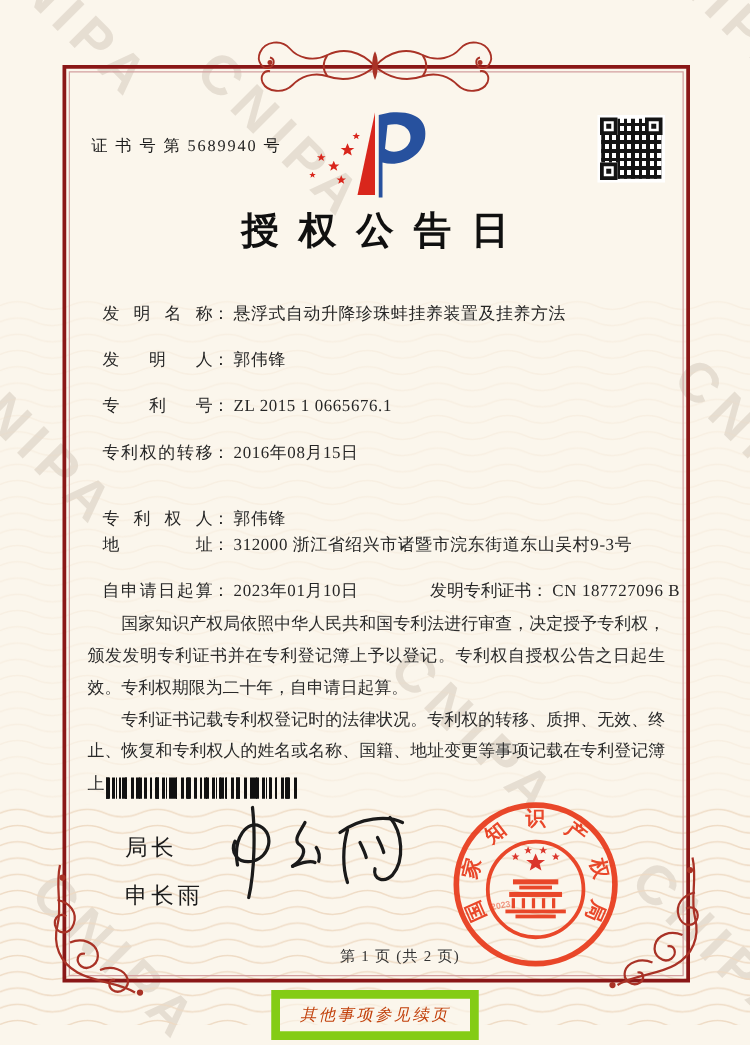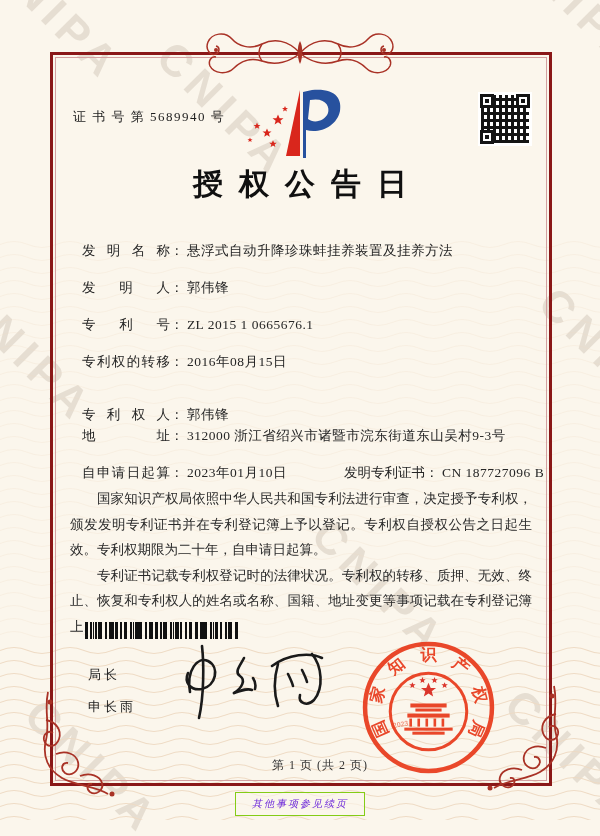--- a/index.html
+++ b/index.html
@@ -46,36 +46,36 @@
   .paras { position:absolute; left:70px; top:486px; width:462px; z-index:2;
            font-size:13.5px; line-height:25.5px; text-align:justify; color:#2a2a2a;
            font-family:"Liberation Serif", serif; }
   .paras p { text-indent:2em; }
 
   .barcode { position:absolute; left:85px; top:622px; width:155px; height:17px; z-index:2;
       background-image:repeating-linear-gradient(90deg,#101010 0 2px,transparent 2px 5px),
                        repeating-linear-gradient(90deg,#101010 0 1px,transparent 1px 8px),
                        repeating-linear-gradient(90deg,#101010 0 3px,transparent 3px 13px); }
 
-  .sig-block { position:absolute; left:88px; top:666px; z-index:2; font-size:13px; letter-spacing:3px;
+  .sig-block { position:absolute; left:100px; top:666px; z-index:2; font-size:18px; letter-spacing:3px;
                font-family:"Liberation Sans", sans-serif; color:#1c1c1c; }
   .sig-block div { margin-bottom:14px; }
   .signature { position:absolute; left:160px; top:640px; z-index:2; }
 
   .seal { position:absolute; left:356px; top:635px; z-index:3; }
   .seal text { font-family:"Liberation Sans", sans-serif; font-weight:bold; }
 
   .flourish-top { position:absolute; left:198px; top:28px; z-index:2; }
   .corner-bl { position:absolute; left:34px; top:690px; z-index:2; }
   .corner-br { position:absolute; left:480px; top:684px; z-index:2; transform:scaleX(-1); }
 
   .pageinfo { position:absolute; left:0; top:757px; width:100%; text-align:center;
               font-size:12px; color:#333; z-index:2; letter-spacing:1px;margin-left:20px; }
   .footnote { position:absolute; left:50%; transform:translateX(-50%); top:792px;
-              border:1px solid #84cc16; padding:4px 16px; font-size:10px; color:#6d28d9;
+              border:7px solid #84cc16; padding:4px 16px; font-size:13px; color:#c2410c;
               font-style:italic; z-index:2; letter-spacing:2px; background:rgba(251,246,236,0.6); }
 </style>
 </head>
 <body>
 
 <div class="wm" style="left:-30px; top:-12px;">CNIPA</div>
 <div class="wm" style="left:140px; top:84px;">CNIPA</div>
 <div class="wm" style="left:492px; top:-22px;">CNIPA</div>
 <div class="wm" style="left:-58px; top:330px;">CNIPA</div>
 <div class="wm" style="left:522px; top:330px;">CNIPA</div>

